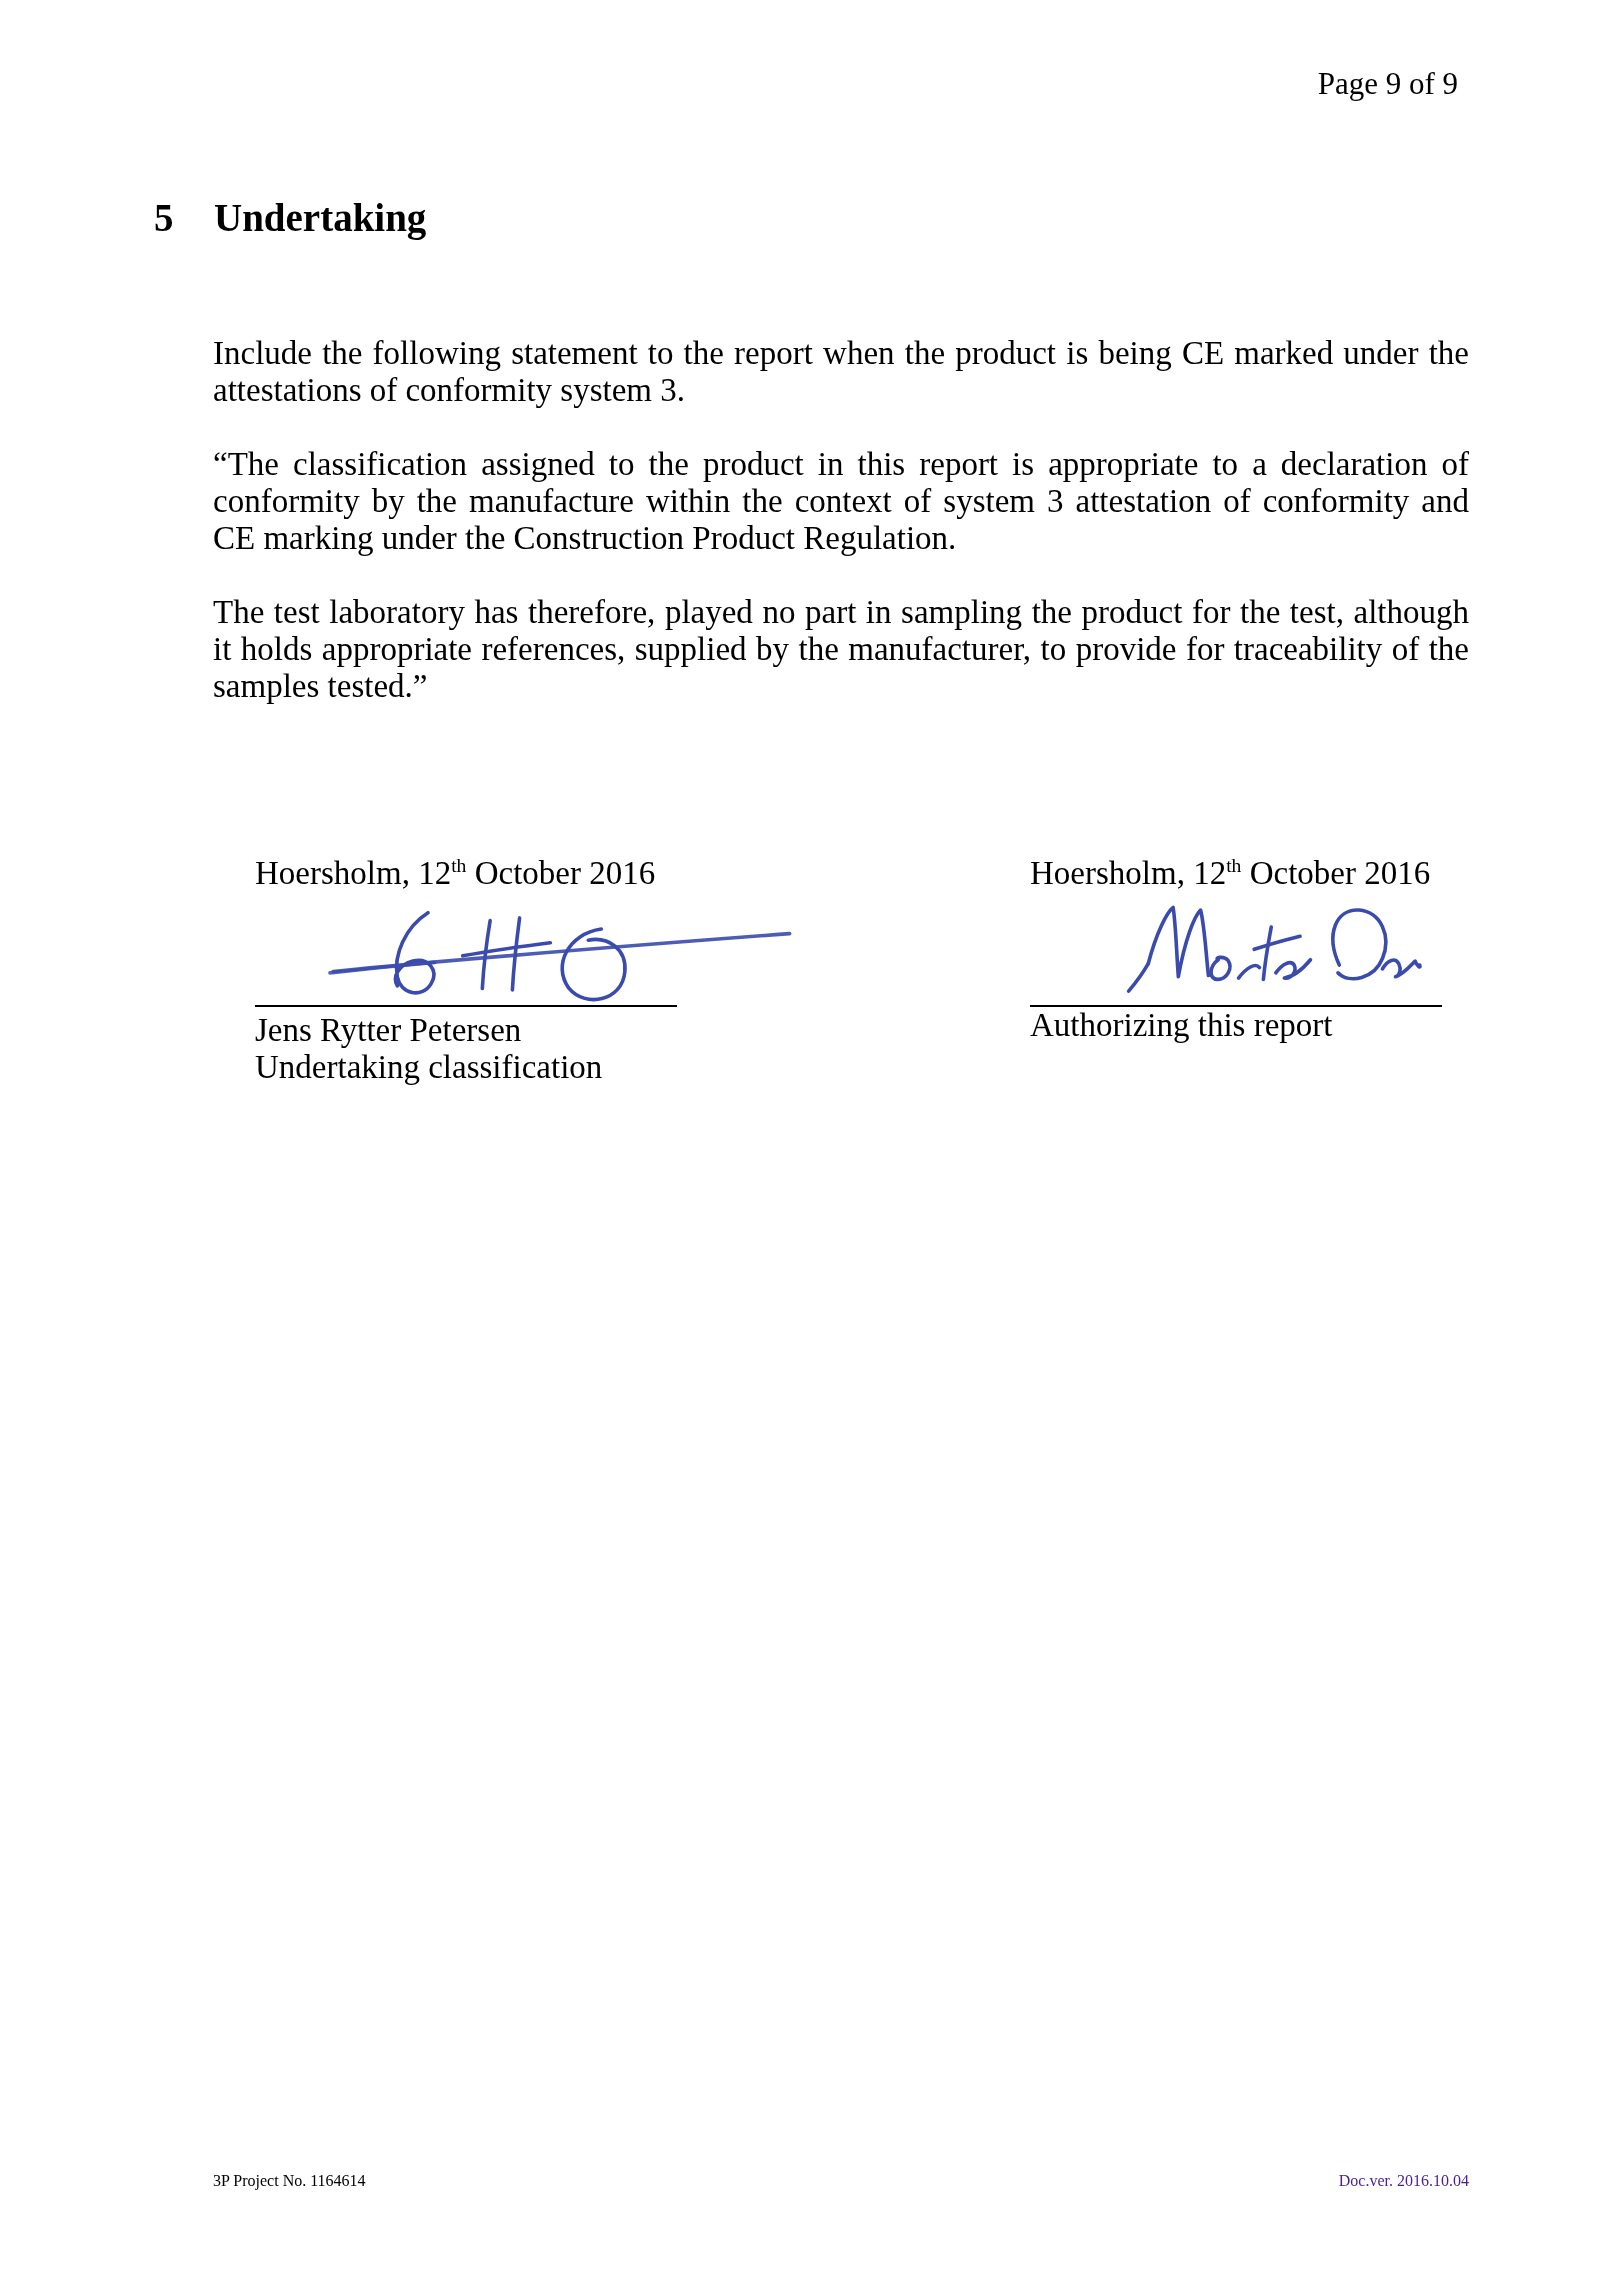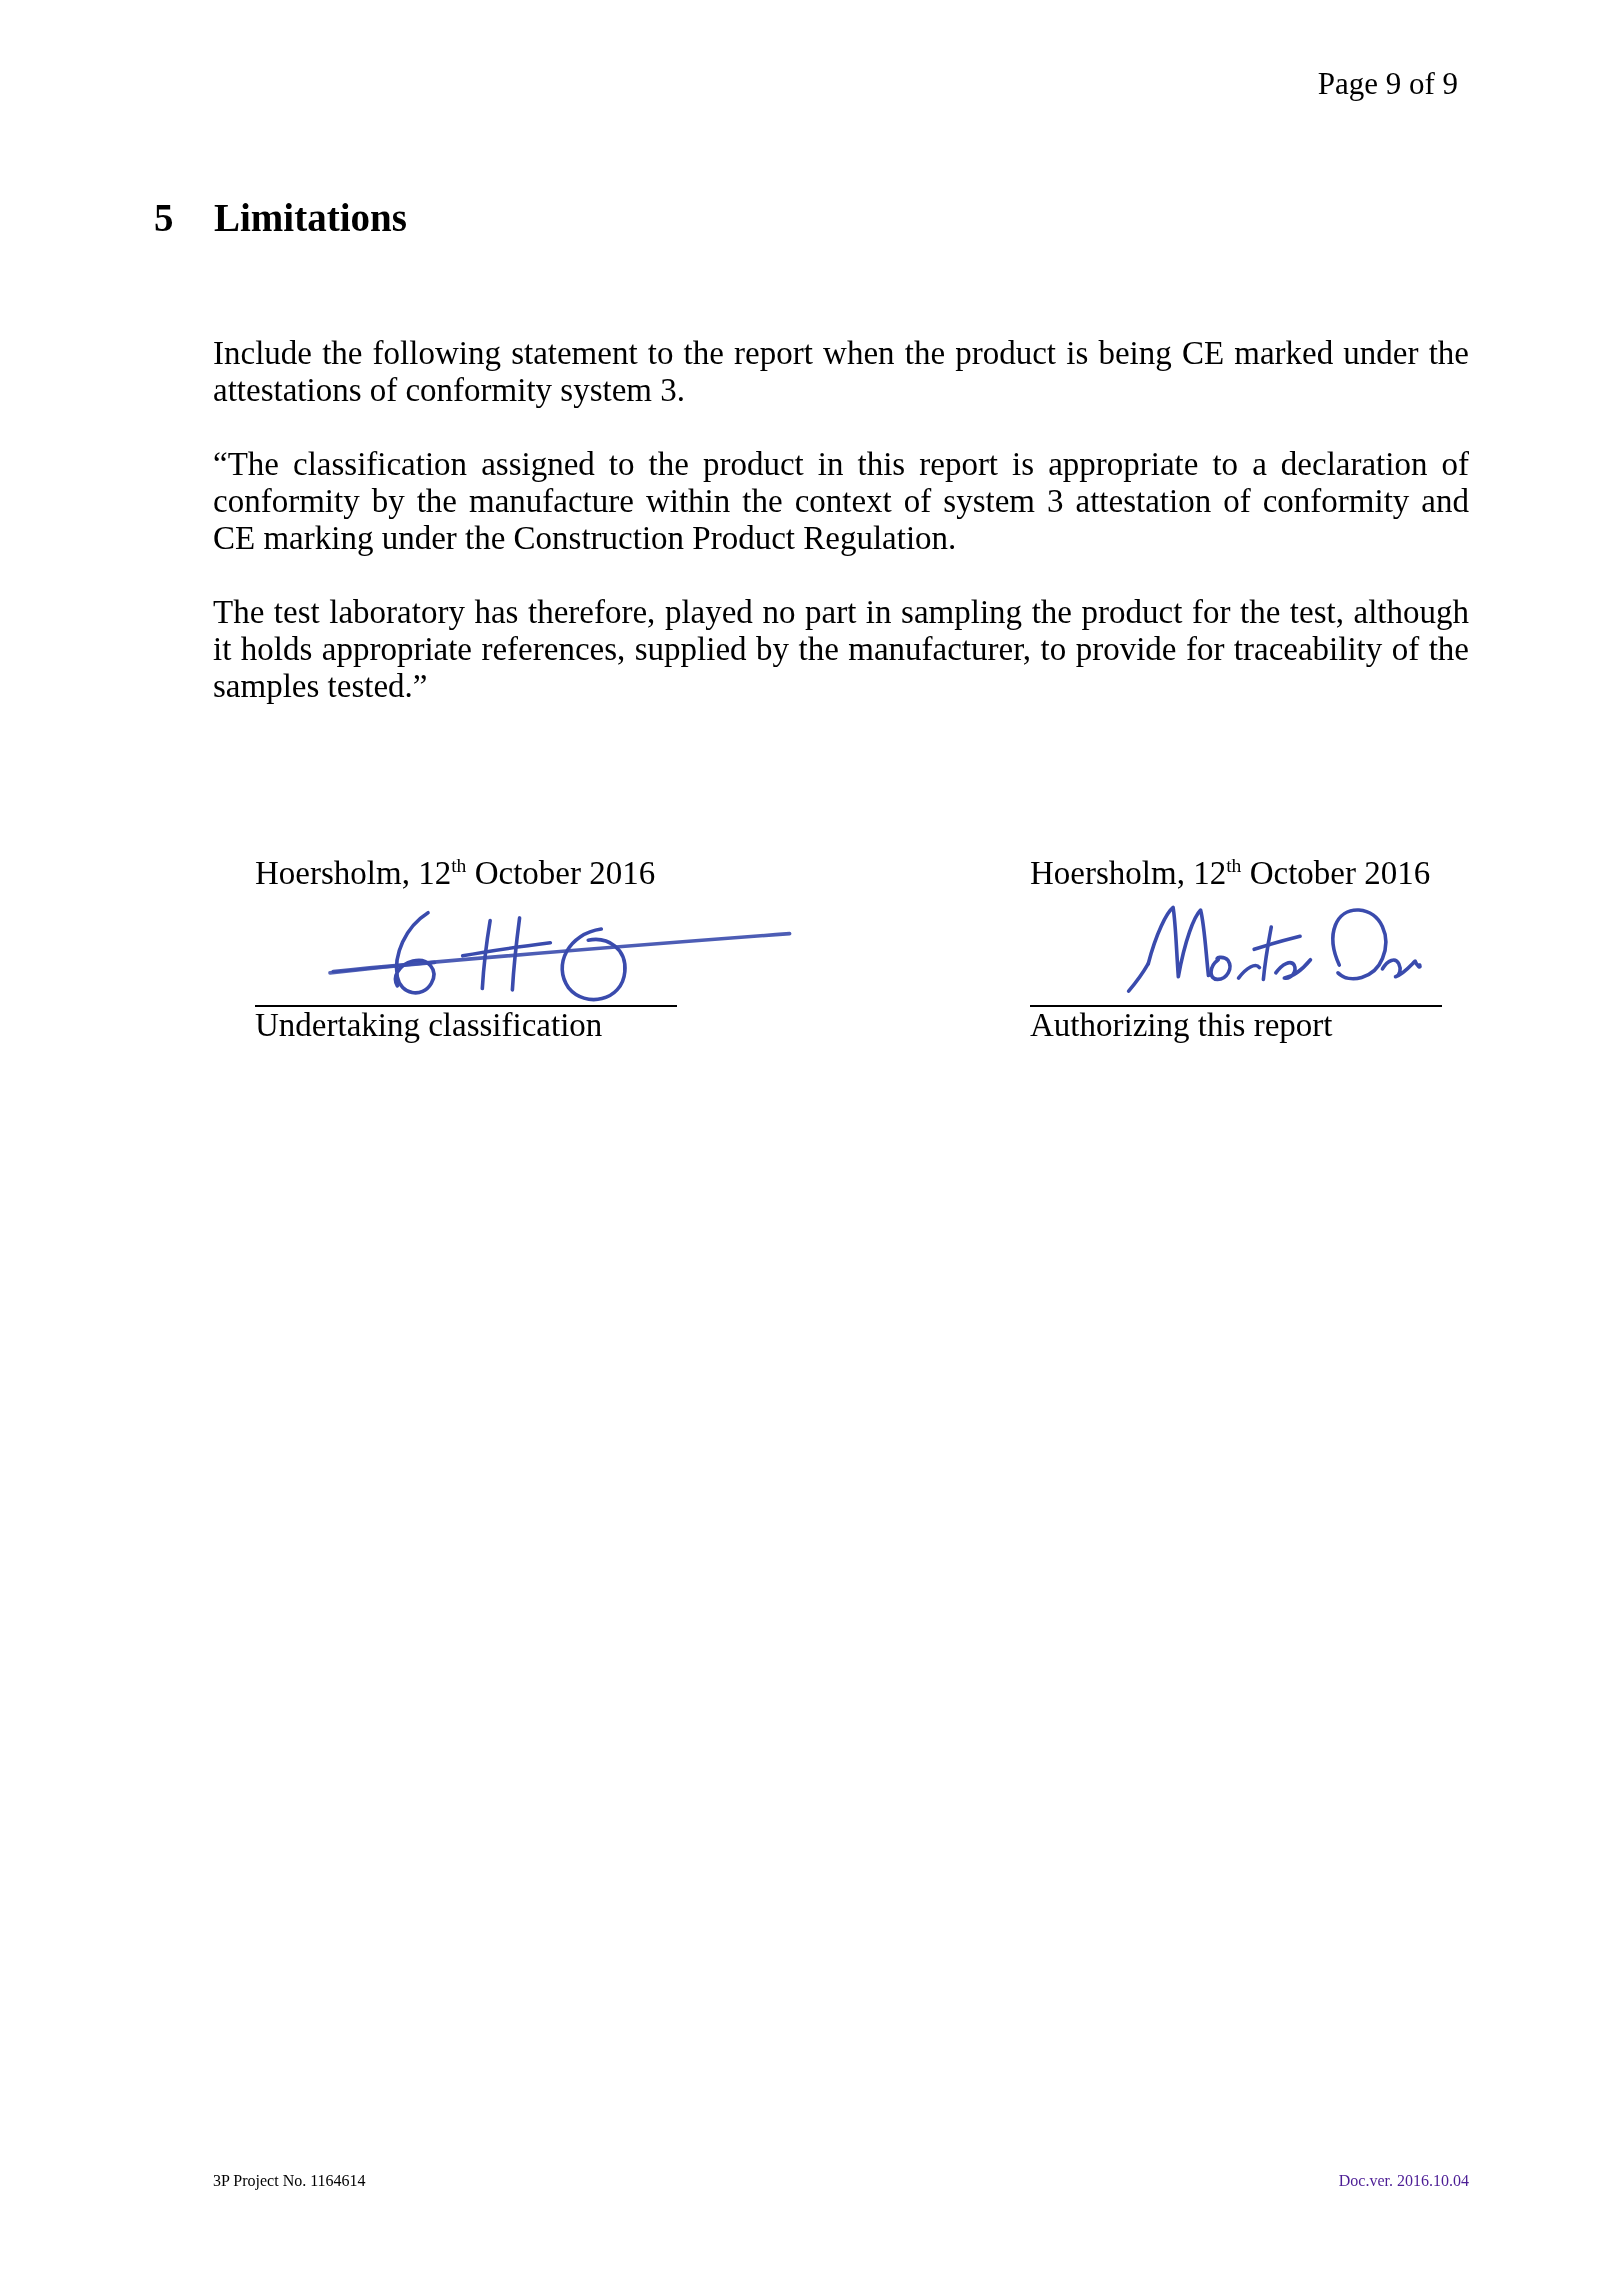--- a/index.html
+++ b/index.html
@@ -94,21 +94,21 @@
 <body>
 
 <div class="page">
 
   <div class="page-header">
     <span>Page 9 of 9</span>
   </div>
 
   <div class="section-heading">
     <span class="heading-number">5</span>
-    <span>Limitations</span>
+    <span>Undertaking</span>
   </div>
 
   <div class="body-text">
     <p>Include the following statement to the report when the product is being CE marked under the attestations of conformity system 3.</p>
     <p>“The classification assigned to the product in this report is appropriate to a declaration of conformity by the manufacture within the context of system 3 attestation of conformity and CE marking under the Construction Product Regulation.</p>
     <p>The test laboratory has therefore, played no part in sampling the product for the test, although it holds appropriate references, supplied by the manufacturer, to provide for traceability of the samples tested.”</p>
   </div>
 
   <div class="signatures">
 
@@ -123,20 +123,21 @@
             <path d="M205 30 C170 52 152 95 158 128 C163 155 196 162 210 138 C222 117 204 98 182 104 C160 110 150 128 158 142"></path>
             <path d="M300 42 C294 78 290 112 288 146"></path>
             <path d="M345 38 C340 76 336 112 334 148"></path>
             <path d="M258 96 C300 88 345 82 392 76"></path>
             <path d="M470 55 C420 62 395 110 420 145 C445 176 502 166 506 120 C509 85 480 66 450 72"></path>
             <path d="M60 120 C260 100 520 80 758 62" opacity="0.9"></path>
           </g>
         </svg>
       </div>
       <div class="sig-rule"></div>
+      <div class="sig-name">Jens Rytter Petersen</div>
       <div class="sig-role">Undertaking classification</div>
     </div>
 
     <div class="sig-col-right">
       <div class="sig-date">
         <span>Hoersholm, 12</span><sup>th</sup><span> October 2016</span>
       </div>
       <div class="sig-art">
         <svg width="314" height="110" viewBox="0 0 480 168">
           <g fill="none" stroke="#3a4bad" stroke-width="5.5" stroke-linecap="round" stroke-linejoin="round">

